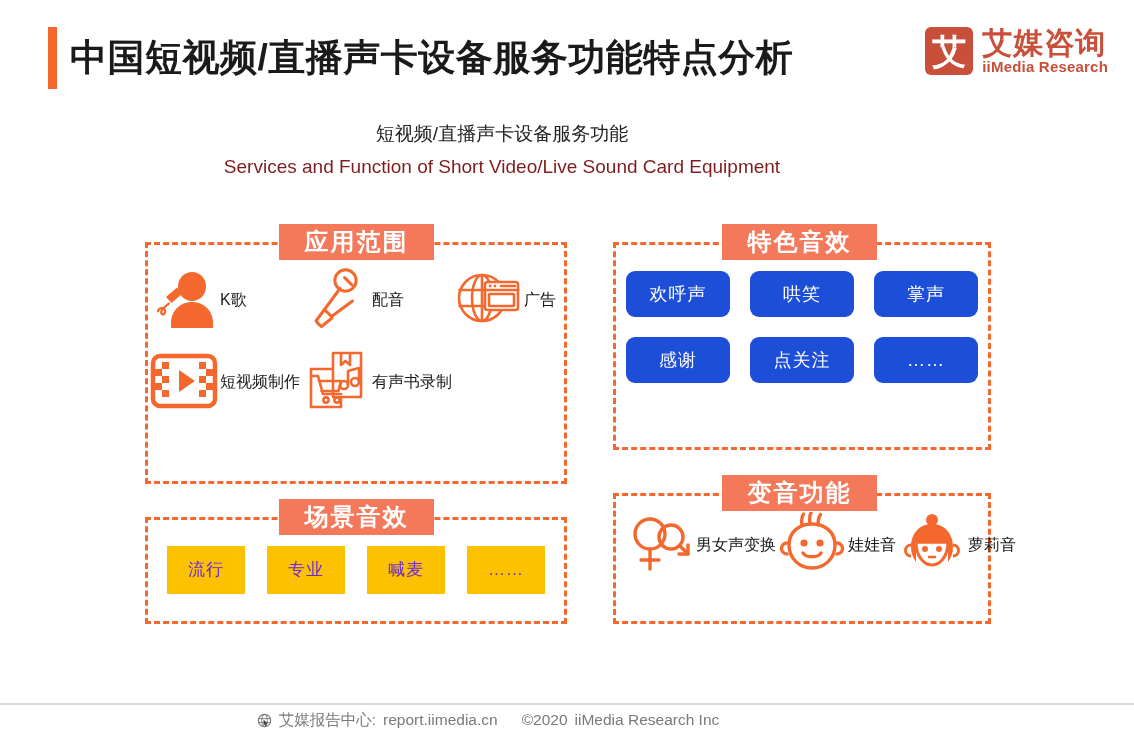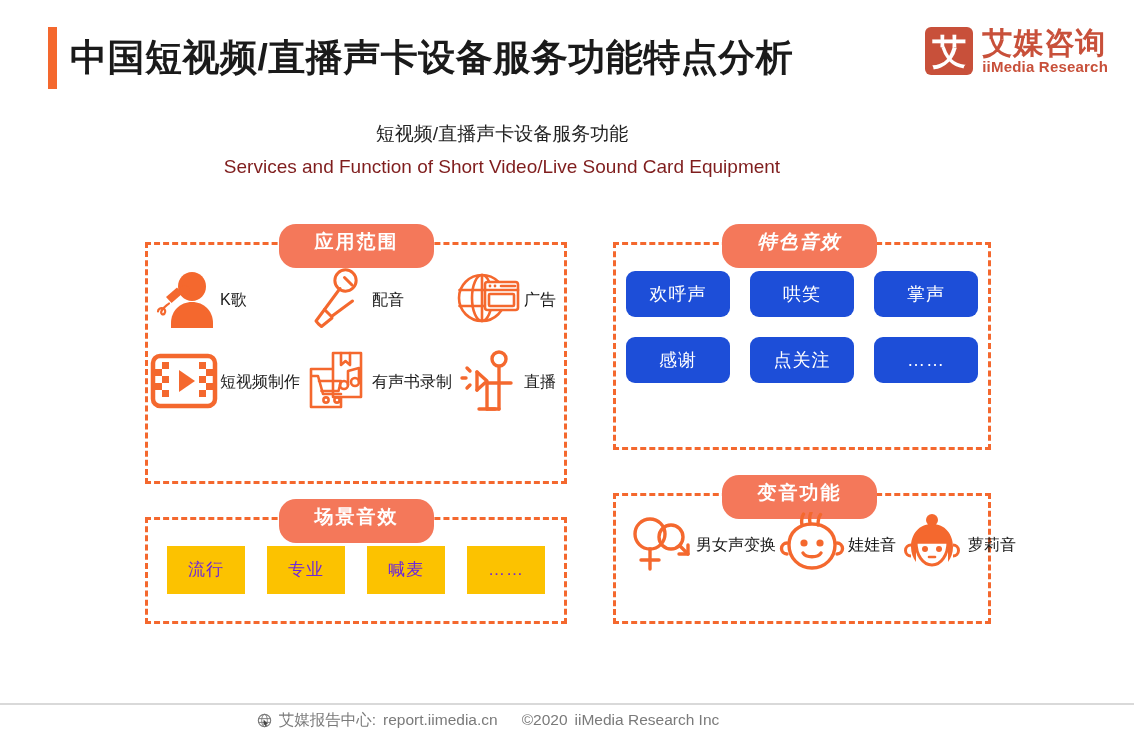--- a/index.html
+++ b/index.html
@@ -40,32 +40,31 @@
   
   .panel {
     position:absolute;
     border:3px dashed #F4682E;
     background:#fff;
   }
   .panel-title {
     position:absolute; top:-21px;
     background:#F4785A;
     color:#ffffff;
-    font-size:19px; font-weight:bold;
-    height:44px; line-height:36px;
+    font-size:24px; font-weight:bold;
+    height:36px; line-height:36px;
     text-align:center;
     letter-spacing:2px;
     white-space:nowrap;
-    border-radius:17px;
   }
 
   #panel-scope   { left:145px; top:242px; width:422px; height:242px; }
   #panel-scope .panel-title   { left:131px; width:155px; }
   #panel-sfx     { left:613px; top:242px; width:378px; height:208px; }
-  #panel-sfx .panel-title     { left:106px; width:155px;font-style:italic; }
+  #panel-sfx .panel-title     { left:106px; width:155px; }
   #panel-scene   { left:145px; top:517px; width:422px; height:107px; }
   #panel-scene .panel-title   { left:131px; width:155px; }
   #panel-voice   { left:613px; top:493px; width:378px; height:131px; }
   #panel-voice .panel-title   { left:106px; width:155px; }
 
   
   .icon-grid {
     position:absolute; left:0; top:18px; width:100%;
     display:grid; grid-template-columns:repeat(3,1fr);
     row-gap:10px;
@@ -224,38 +223,20 @@
               <path d="M9 27h6l5 18h18"></path>
               <path d="M16 32h22l-2.5 10H18.5"></path>
               <circle cx="23" cy="51" r="2.6"></circle>
               <circle cx="34" cy="51" r="2.6"></circle>
             </g>
           </svg>
         </div>
         <div class="icon-label">有声书录制</div>
       </div>
 
-      <div class="icon-cell">
-        <div class="icon-art">
-          <svg width="62" height="64" viewBox="0 0 62 64">
-            <g fill="none" stroke="#F4682E" stroke-width="3.4" stroke-linecap="round" stroke-linejoin="round">
-              <circle cx="42" cy="10" r="7"></circle>
-              <path d="M42 18v42"></path>
-              <path d="M30 34h24"></path>
-              <path d="M42 60h-12"></path>
-              <path d="M30 34v26"></path>
-              <path d="M22 60h16"></path>
-              <path d="M20 23l10 9-10 9"></path>
-              <path d="M20 23v18"></path>
-              <path d="M13 22l-3-3M9 29H5M13 36l-3 3"></path>
-            </g>
-          </svg>
-        </div>
-        <div class="icon-label">直播</div>
-      </div>
 
     </div>
   </div>
 
   <div class="panel" id="panel-sfx">
     <div class="panel-title">特色音效</div>
     <div class="chip-grid">
       <div class="chip">欢呼声</div>
       <div class="chip">哄笑</div>
       <div class="chip">掌声</div>

